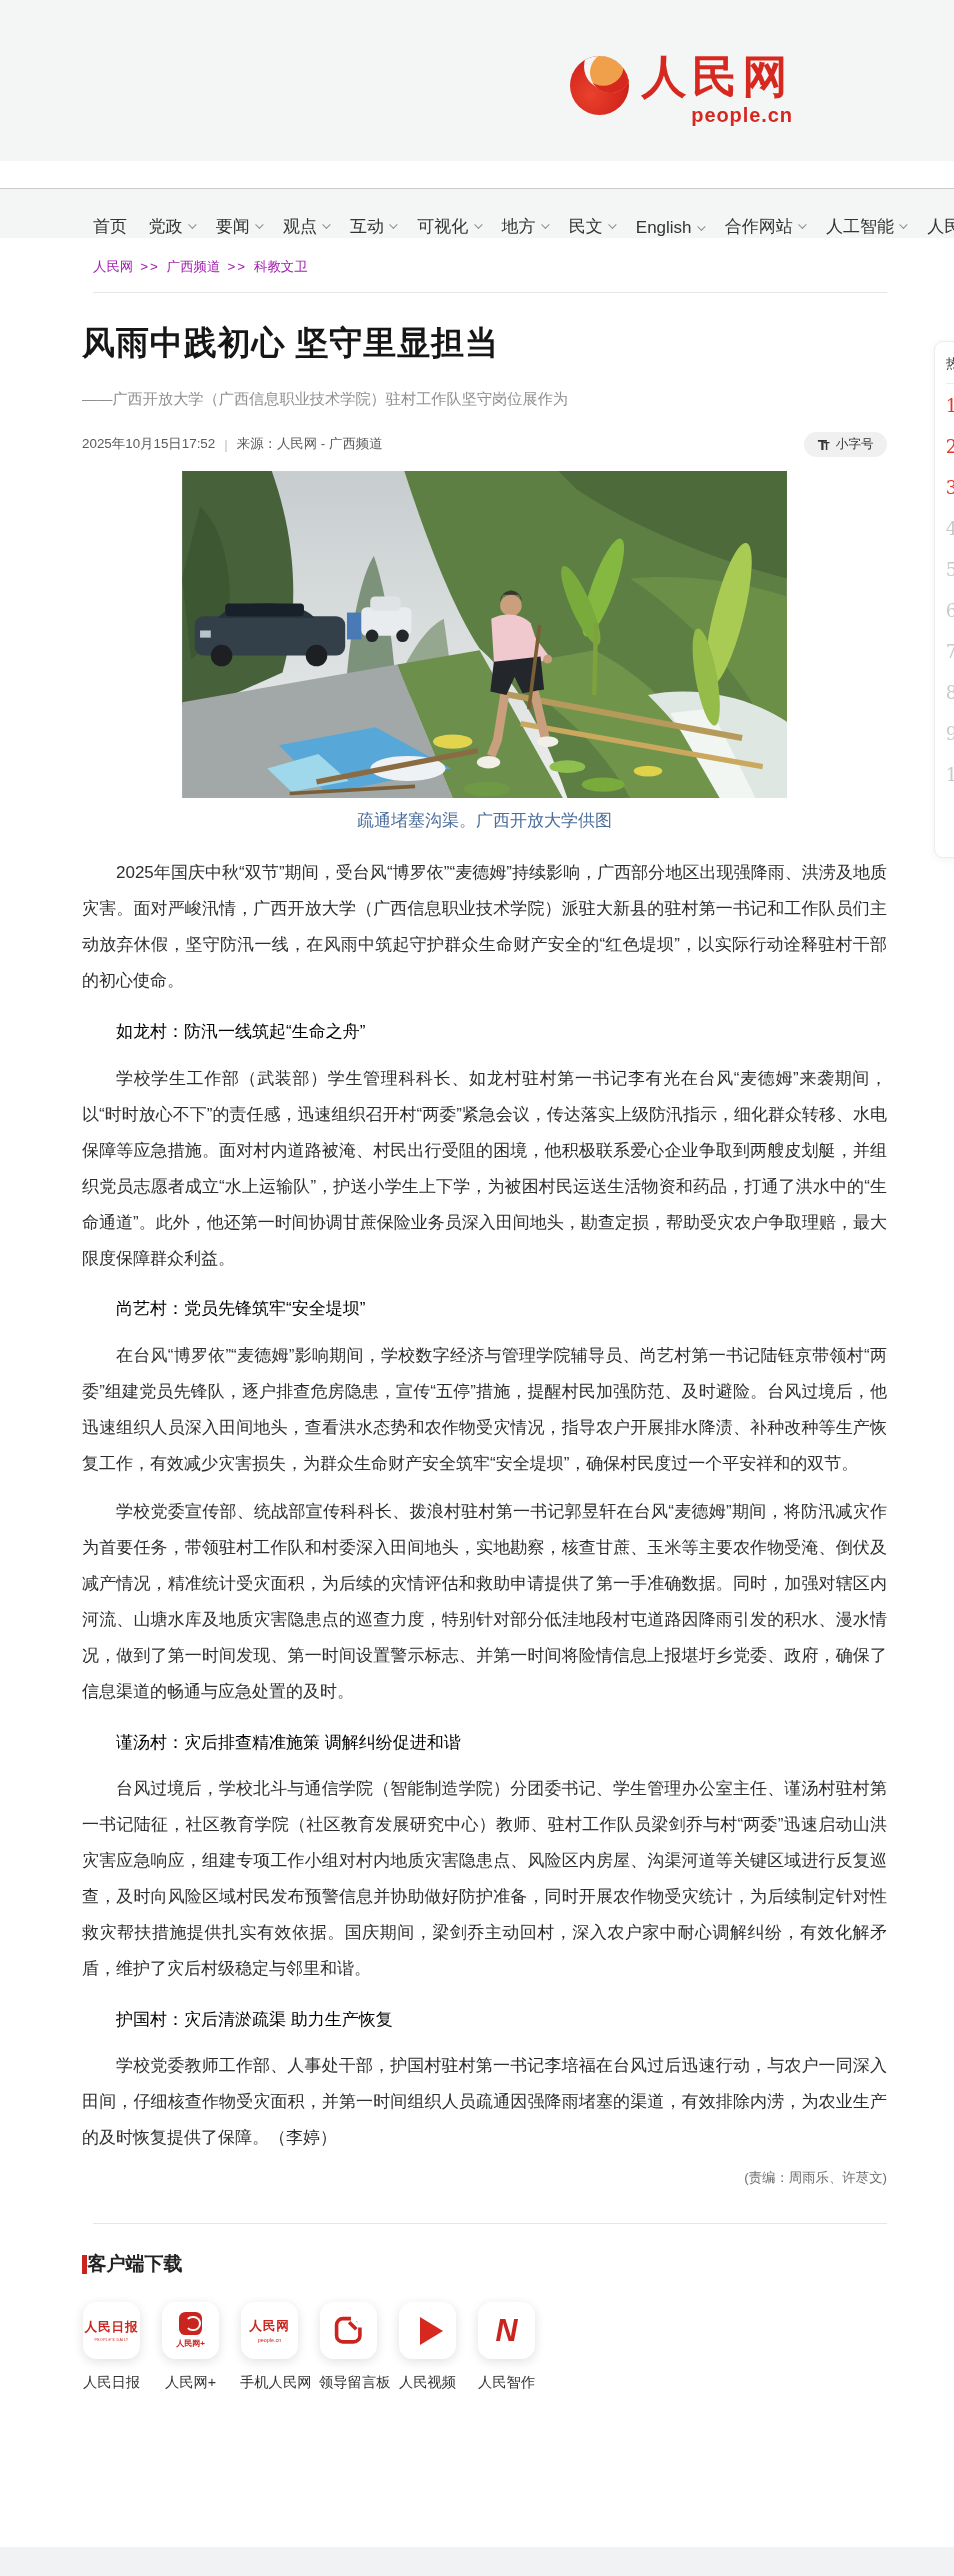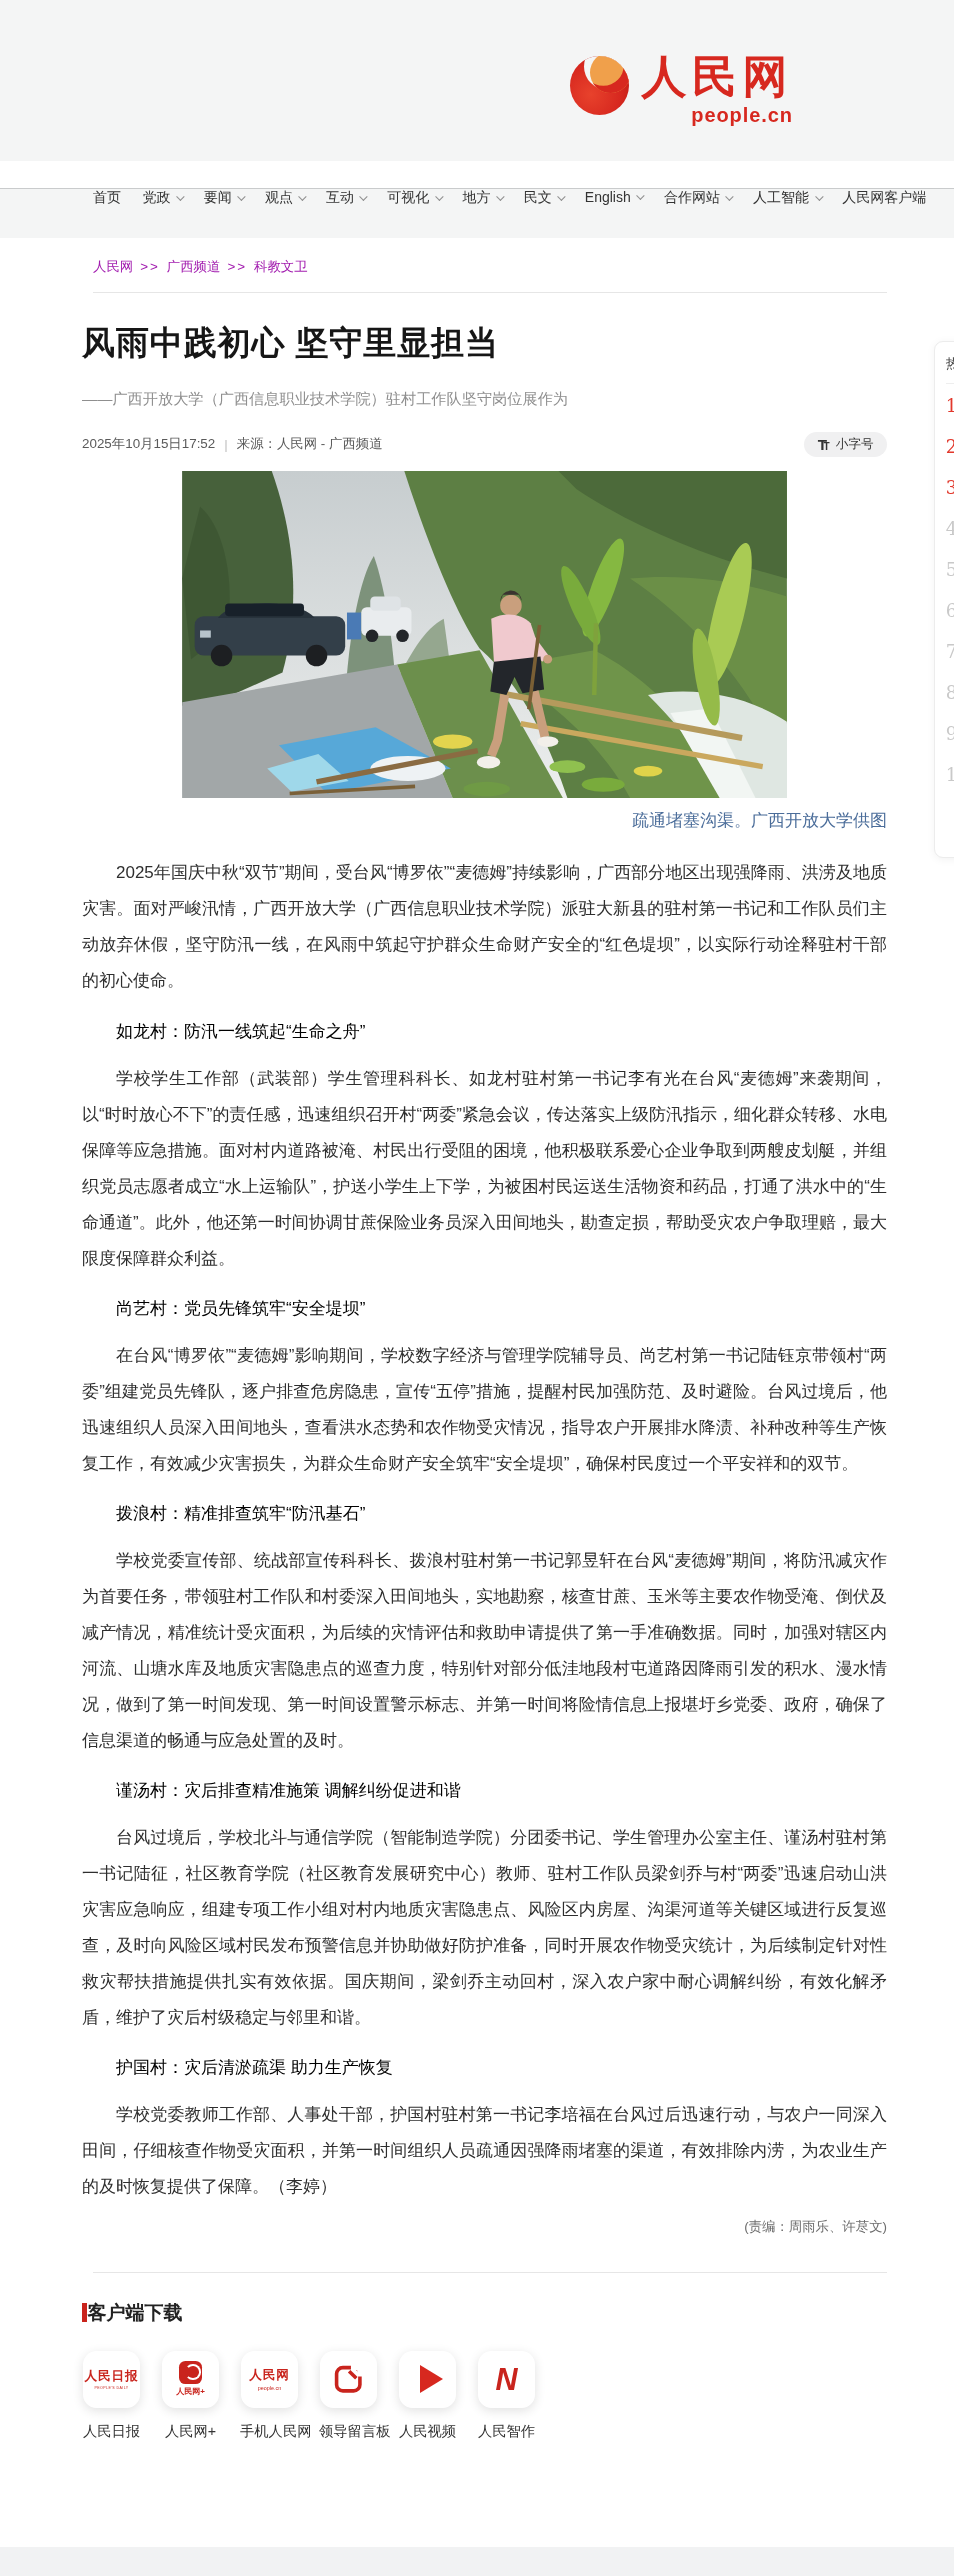--- a/index.html
+++ b/index.html
@@ -16,43 +16,43 @@
     background:radial-gradient(circle at 35% 65%, #e8422c 0%, #d7281f 55%, #b3140e 100%); margin-top:3.6px; }
   .logo-ball::before { content:""; position:absolute; left:14.3px; top:-12.6px; width:47px; height:47px;
     border-radius:50%; background:#f4f5f5; }
   .logo-ball::after { content:""; position:absolute; left:20px; top:-3.6px; width:41px; height:41px;
     border-radius:50%; background:#f0a04b; box-shadow:inset -7.2px -7.2px 0 #d7281f; }
   .logo-text { display:flex; flex-direction:column; align-items:flex-end; }
   .logo-cn { font-family:"DejaVu Serif","Liberation Serif",serif; font-weight:700; font-size:45px;
     line-height:50px; color:#d7281f; letter-spacing:5.4px; }
   .logo-en { font-weight:700; font-size:20px; color:#d7281f; letter-spacing:0.9px; margin-top:1.8px; }
   
-  .nav { height:49px; background:#f4f5f5; display:flex; align-items:flex-start; padding-left:93px;
-    gap:21.5px; font-size:14px; color:#333; white-space:nowrap; }
+  .nav { height:49px; background:#f4f5f5; display:flex; align-items:flex-end; padding-left:93px;
+    gap:21.5px; font-size:17px; color:#333; white-space:nowrap; }
   .nav-item { display:inline-flex; align-items:center; gap:5.4px; cursor:pointer; }
   .chev { width:6.3px; height:6.3px; border-right:0.9px solid #8f8f8f; border-bottom:0.9px solid #8f8f8f;
     transform:rotate(45deg) translateY(-1.8px); display:inline-block; }
   
   .crumbs { margin:20px 0 0 93px; font-size:13.4px; color:#a21caf; }
   .crumbs .sep { margin:0 7.2px; letter-spacing:1.8px; }
   .rule { border:none; border-top:0.9px solid #e6e6e6; width:794px; margin:16px 0 0 93px; }
   
   .main { width:805px; margin-left:82px; }
   .title { margin-top:28px; font-size:33px; font-weight:600; color:#161616; letter-spacing:0.9px; }
   .subtitle { margin-top:23px; font-size:15.2px; color:#8f8f8f; }
   .meta { margin-top:21.5px; display:flex; align-items:center; font-size:13.4px; color:#5a5a5a; }
   .meta .pipe { margin:0 9px; color:#c0c0c0; }
   .font-pill { margin-left:auto; height:25px; border-radius:16px; background:#f0f0f1;
     display:flex; align-items:center; padding:0 13.4px; gap:6.3px; font-size:12.6px; color:#333; cursor:pointer; }
   .t-big { font-size:15.2px; font-weight:700; }
   .t-small { font-size:10px; font-weight:700; margin-left:-3.6px; }
   
   .figure { margin-top:14.3px; }
   .photo { width:605px; height:327px; margin:0 auto; display:block; background:#cfd5d6; }
-  .caption { text-align:right; margin-top:11.7px; font-family:"DejaVu Serif","Liberation Serif",serif;
+  .caption { text-align:center; margin-top:11.7px; font-family:"DejaVu Serif","Liberation Serif",serif;
     font-size:17px; color:#4b6d9a; }
   
   .article { margin-top:23px; font-size:17px; line-height:36px; color:#2e2e2e; text-align:justify; }
   .article .p { text-indent:2em; margin-bottom:12.6px; }
   .article .h { text-indent:2em; margin:14.3px 0 10.8px; font-weight:400; color:#000000; }
   .editors { text-align:right; font-size:13.4px; color:#6d6d6d; margin-top:10.8px; }
   .share-row { margin-top:30.5px; display:flex; justify-content:flex-end; align-items:center; gap:12.6px;
     font-size:14.3px; color:#555; }
   .share-btn { width:41px; height:36px; border-radius:9px; background:#f2f2f3; display:flex;
     align-items:center; justify-content:center; cursor:pointer; }
@@ -277,21 +277,20 @@
       <div class="p">2025年国庆中秋“双节”期间，受台风“博罗依”“麦德姆”持续影响，广西部分地区出现强降雨、洪涝及地质灾害。面对严峻汛情，广西开放大学（广西信息职业技术学院）派驻大新县的驻村第一书记和工作队员们主动放弃休假，坚守防汛一线，在风雨中筑起守护群众生命财产安全的“红色堤坝”，以实际行动诠释驻村干部的初心使命。</div>
 
       <div class="h">如龙村：防汛一线筑起“生命之舟”</div>
 
       <div class="p">学校学生工作部（武装部）学生管理科科长、如龙村驻村第一书记李有光在台风“麦德姆”来袭期间，以“时时放心不下”的责任感，迅速组织召开村“两委”紧急会议，传达落实上级防汛指示，细化群众转移、水电保障等应急措施。面对村内道路被淹、村民出行受阻的困境，他积极联系爱心企业争取到两艘皮划艇，并组织党员志愿者成立“水上运输队”，护送小学生上下学，为被困村民运送生活物资和药品，打通了洪水中的“生命通道”。此外，他还第一时间协调甘蔗保险业务员深入田间地头，勘查定损，帮助受灾农户争取理赔，最大限度保障群众利益。</div>
 
       <div class="h">尚艺村：党员先锋筑牢“安全堤坝”</div>
 
       <div class="p">在台风“博罗依”“麦德姆”影响期间，学校数字经济与管理学院辅导员、尚艺村第一书记陆钰京带领村“两委”组建党员先锋队，逐户排查危房隐患，宣传“五停”措施，提醒村民加强防范、及时避险。台风过境后，他迅速组织人员深入田间地头，查看洪水态势和农作物受灾情况，指导农户开展排水降渍、补种改种等生产恢复工作，有效减少灾害损失，为群众生命财产安全筑牢“安全堤坝”，确保村民度过一个平安祥和的双节。</div>
 
-      <div class="h">拨浪村：精准排查筑牢“防汛基石”</div>
 
       <div class="p">学校党委宣传部、统战部宣传科科长、拨浪村驻村第一书记郭昱轩在台风“麦德姆”期间，将防汛减灾作为首要任务，带领驻村工作队和村委深入田间地头，实地勘察，核查甘蔗、玉米等主要农作物受淹、倒伏及减产情况，精准统计受灾面积，为后续的灾情评估和救助申请提供了第一手准确数据。同时，加强对辖区内河流、山塘水库及地质灾害隐患点的巡查力度，特别针对部分低洼地段村屯道路因降雨引发的积水、漫水情况，做到了第一时间发现、第一时间设置警示标志、并第一时间将险情信息上报堪圩乡党委、政府，确保了信息渠道的畅通与应急处置的及时。</div>
 
       <div class="h">谨汤村：灾后排查精准施策 调解纠纷促进和谐</div>
 
       <div class="p">台风过境后，学校北斗与通信学院（智能制造学院）分团委书记、学生管理办公室主任、谨汤村驻村第一书记陆征，社区教育学院（社区教育发展研究中心）教师、驻村工作队员梁剑乔与村“两委”迅速启动山洪灾害应急响应，组建专项工作小组对村内地质灾害隐患点、风险区内房屋、沟渠河道等关键区域进行反复巡查，及时向风险区域村民发布预警信息并协助做好防护准备，同时开展农作物受灾统计，为后续制定针对性救灾帮扶措施提供扎实有效依据。国庆期间，梁剑乔主动回村，深入农户家中耐心调解纠纷，有效化解矛盾，维护了灾后村级稳定与邻里和谐。</div>
 
       <div class="h">护国村：灾后清淤疏渠 助力生产恢复</div>
 
       <div class="p">学校党委教师工作部、人事处干部，护国村驻村第一书记李培福在台风过后迅速行动，与农户一同深入田间，仔细核查作物受灾面积，并第一时间组织人员疏通因强降雨堵塞的渠道，有效排除内涝，为农业生产的及时恢复提供了保障。（李婷）</div>

